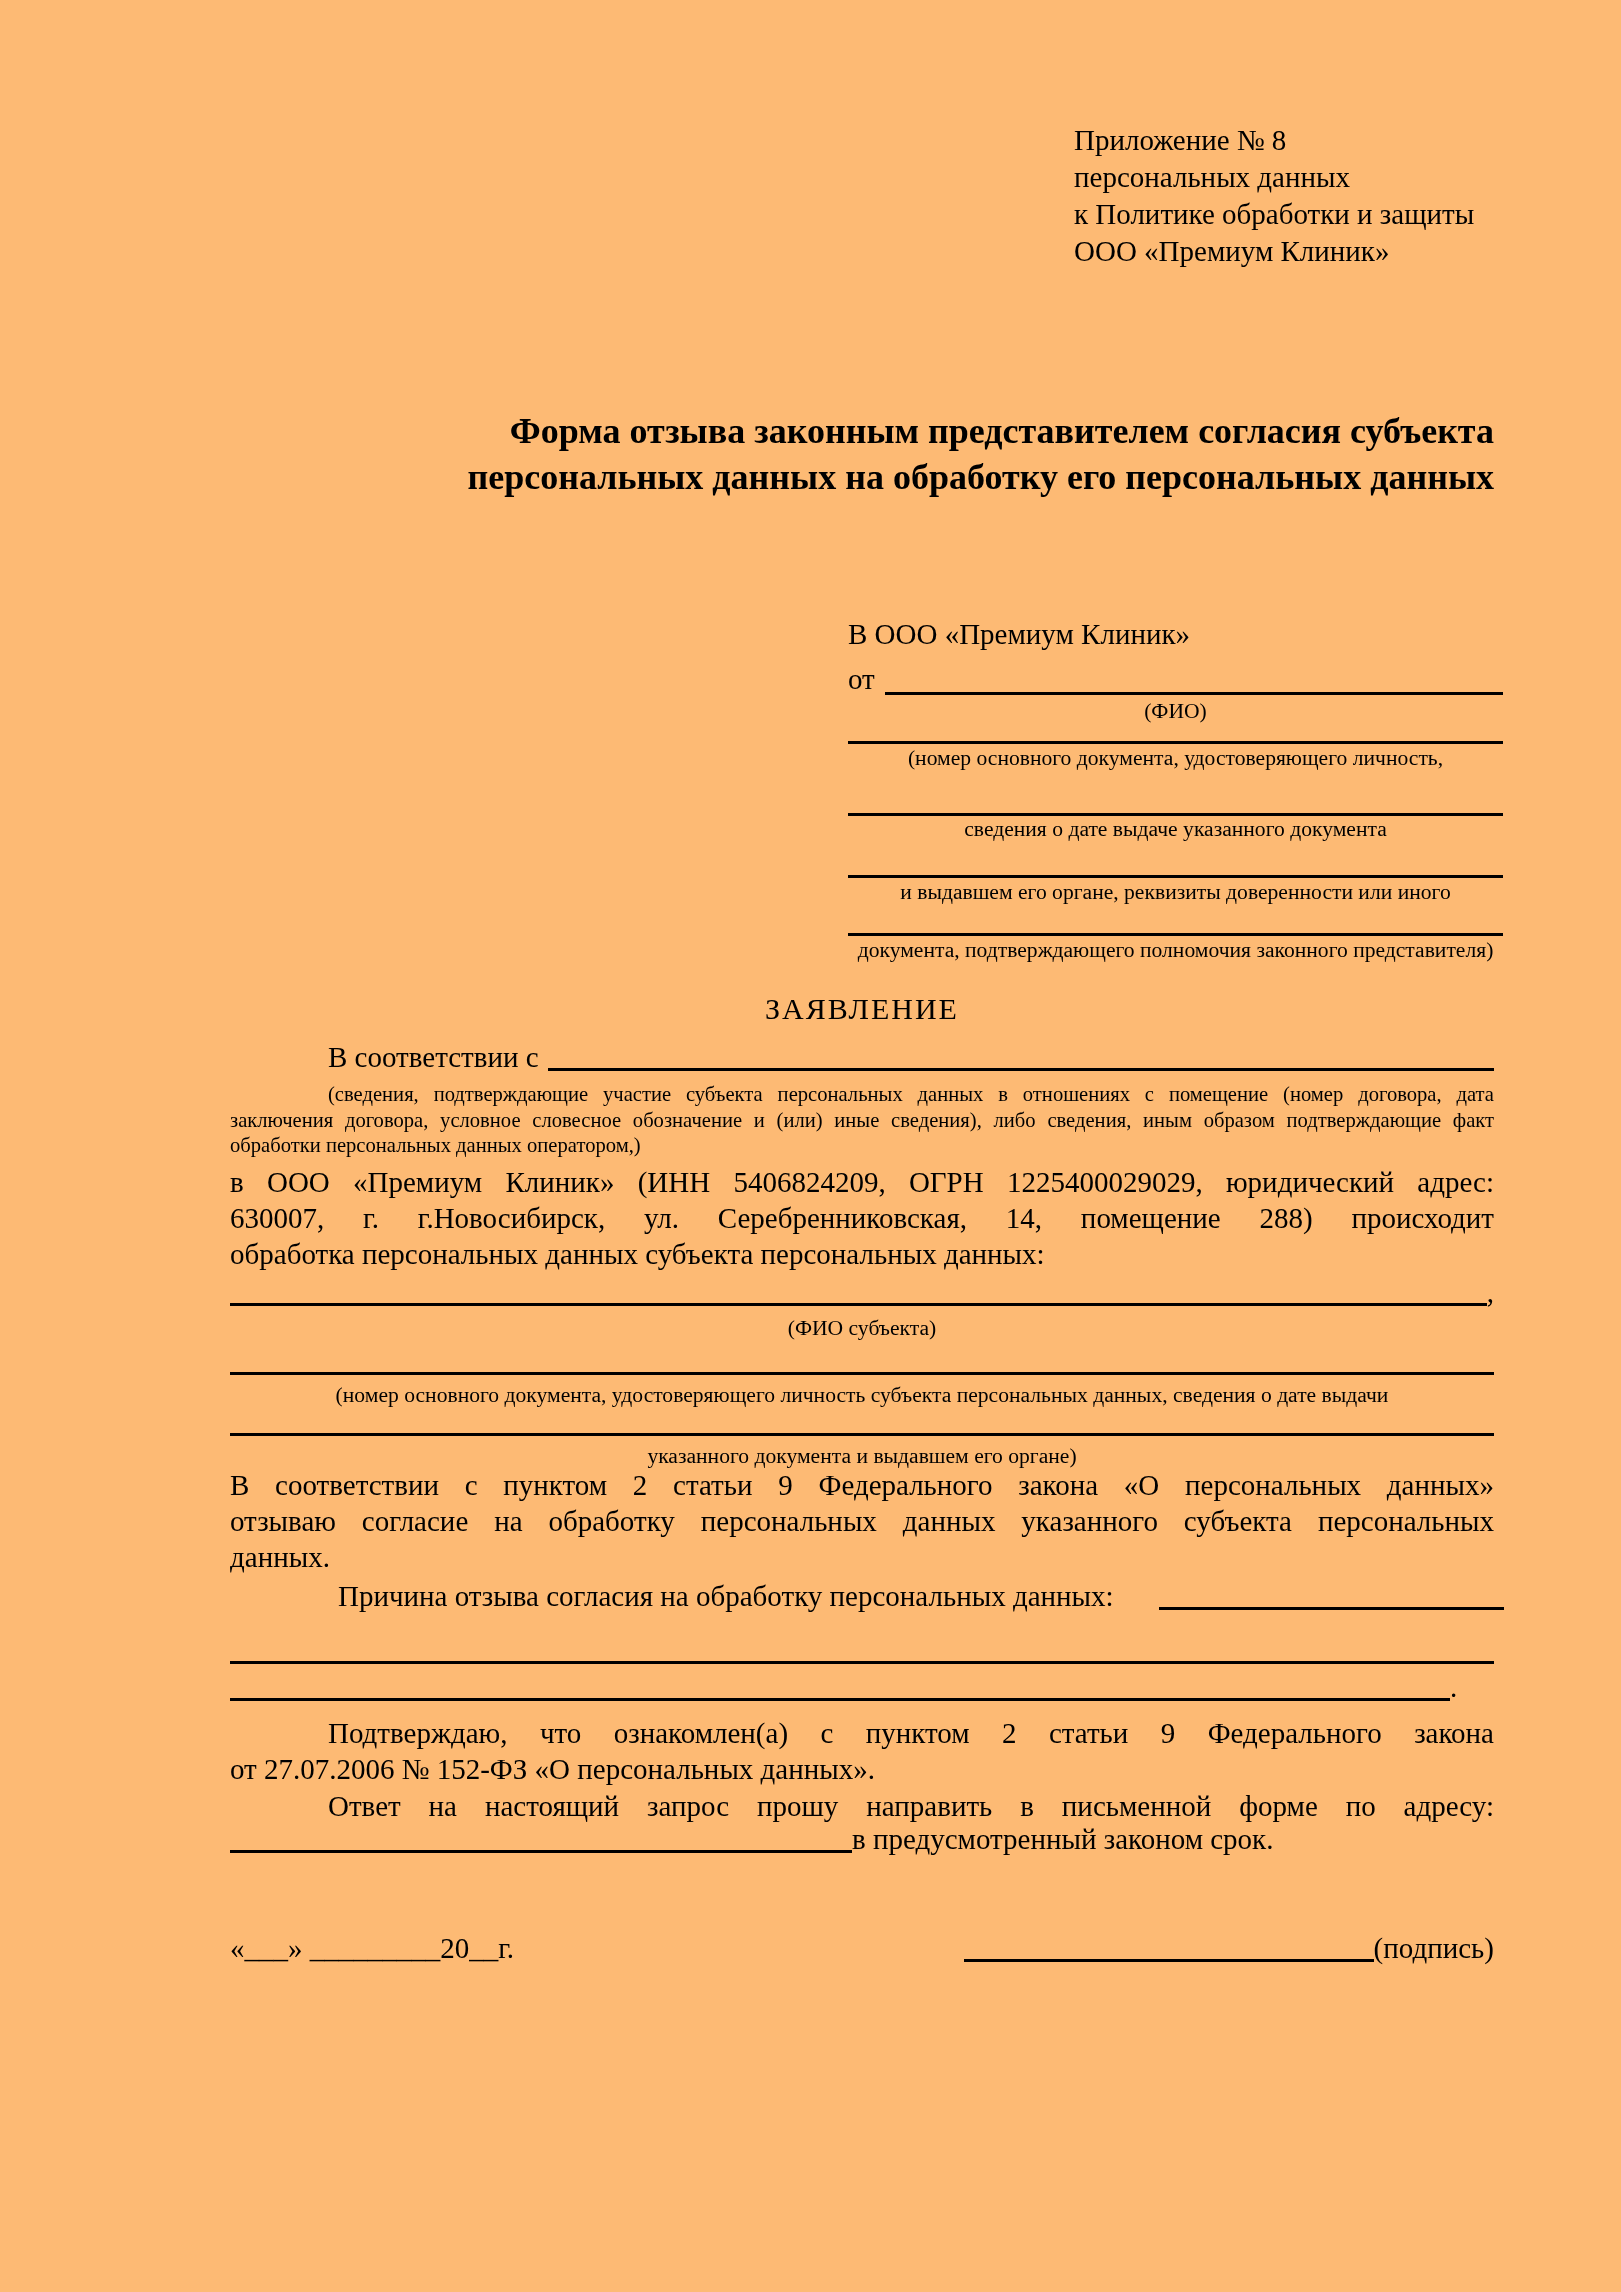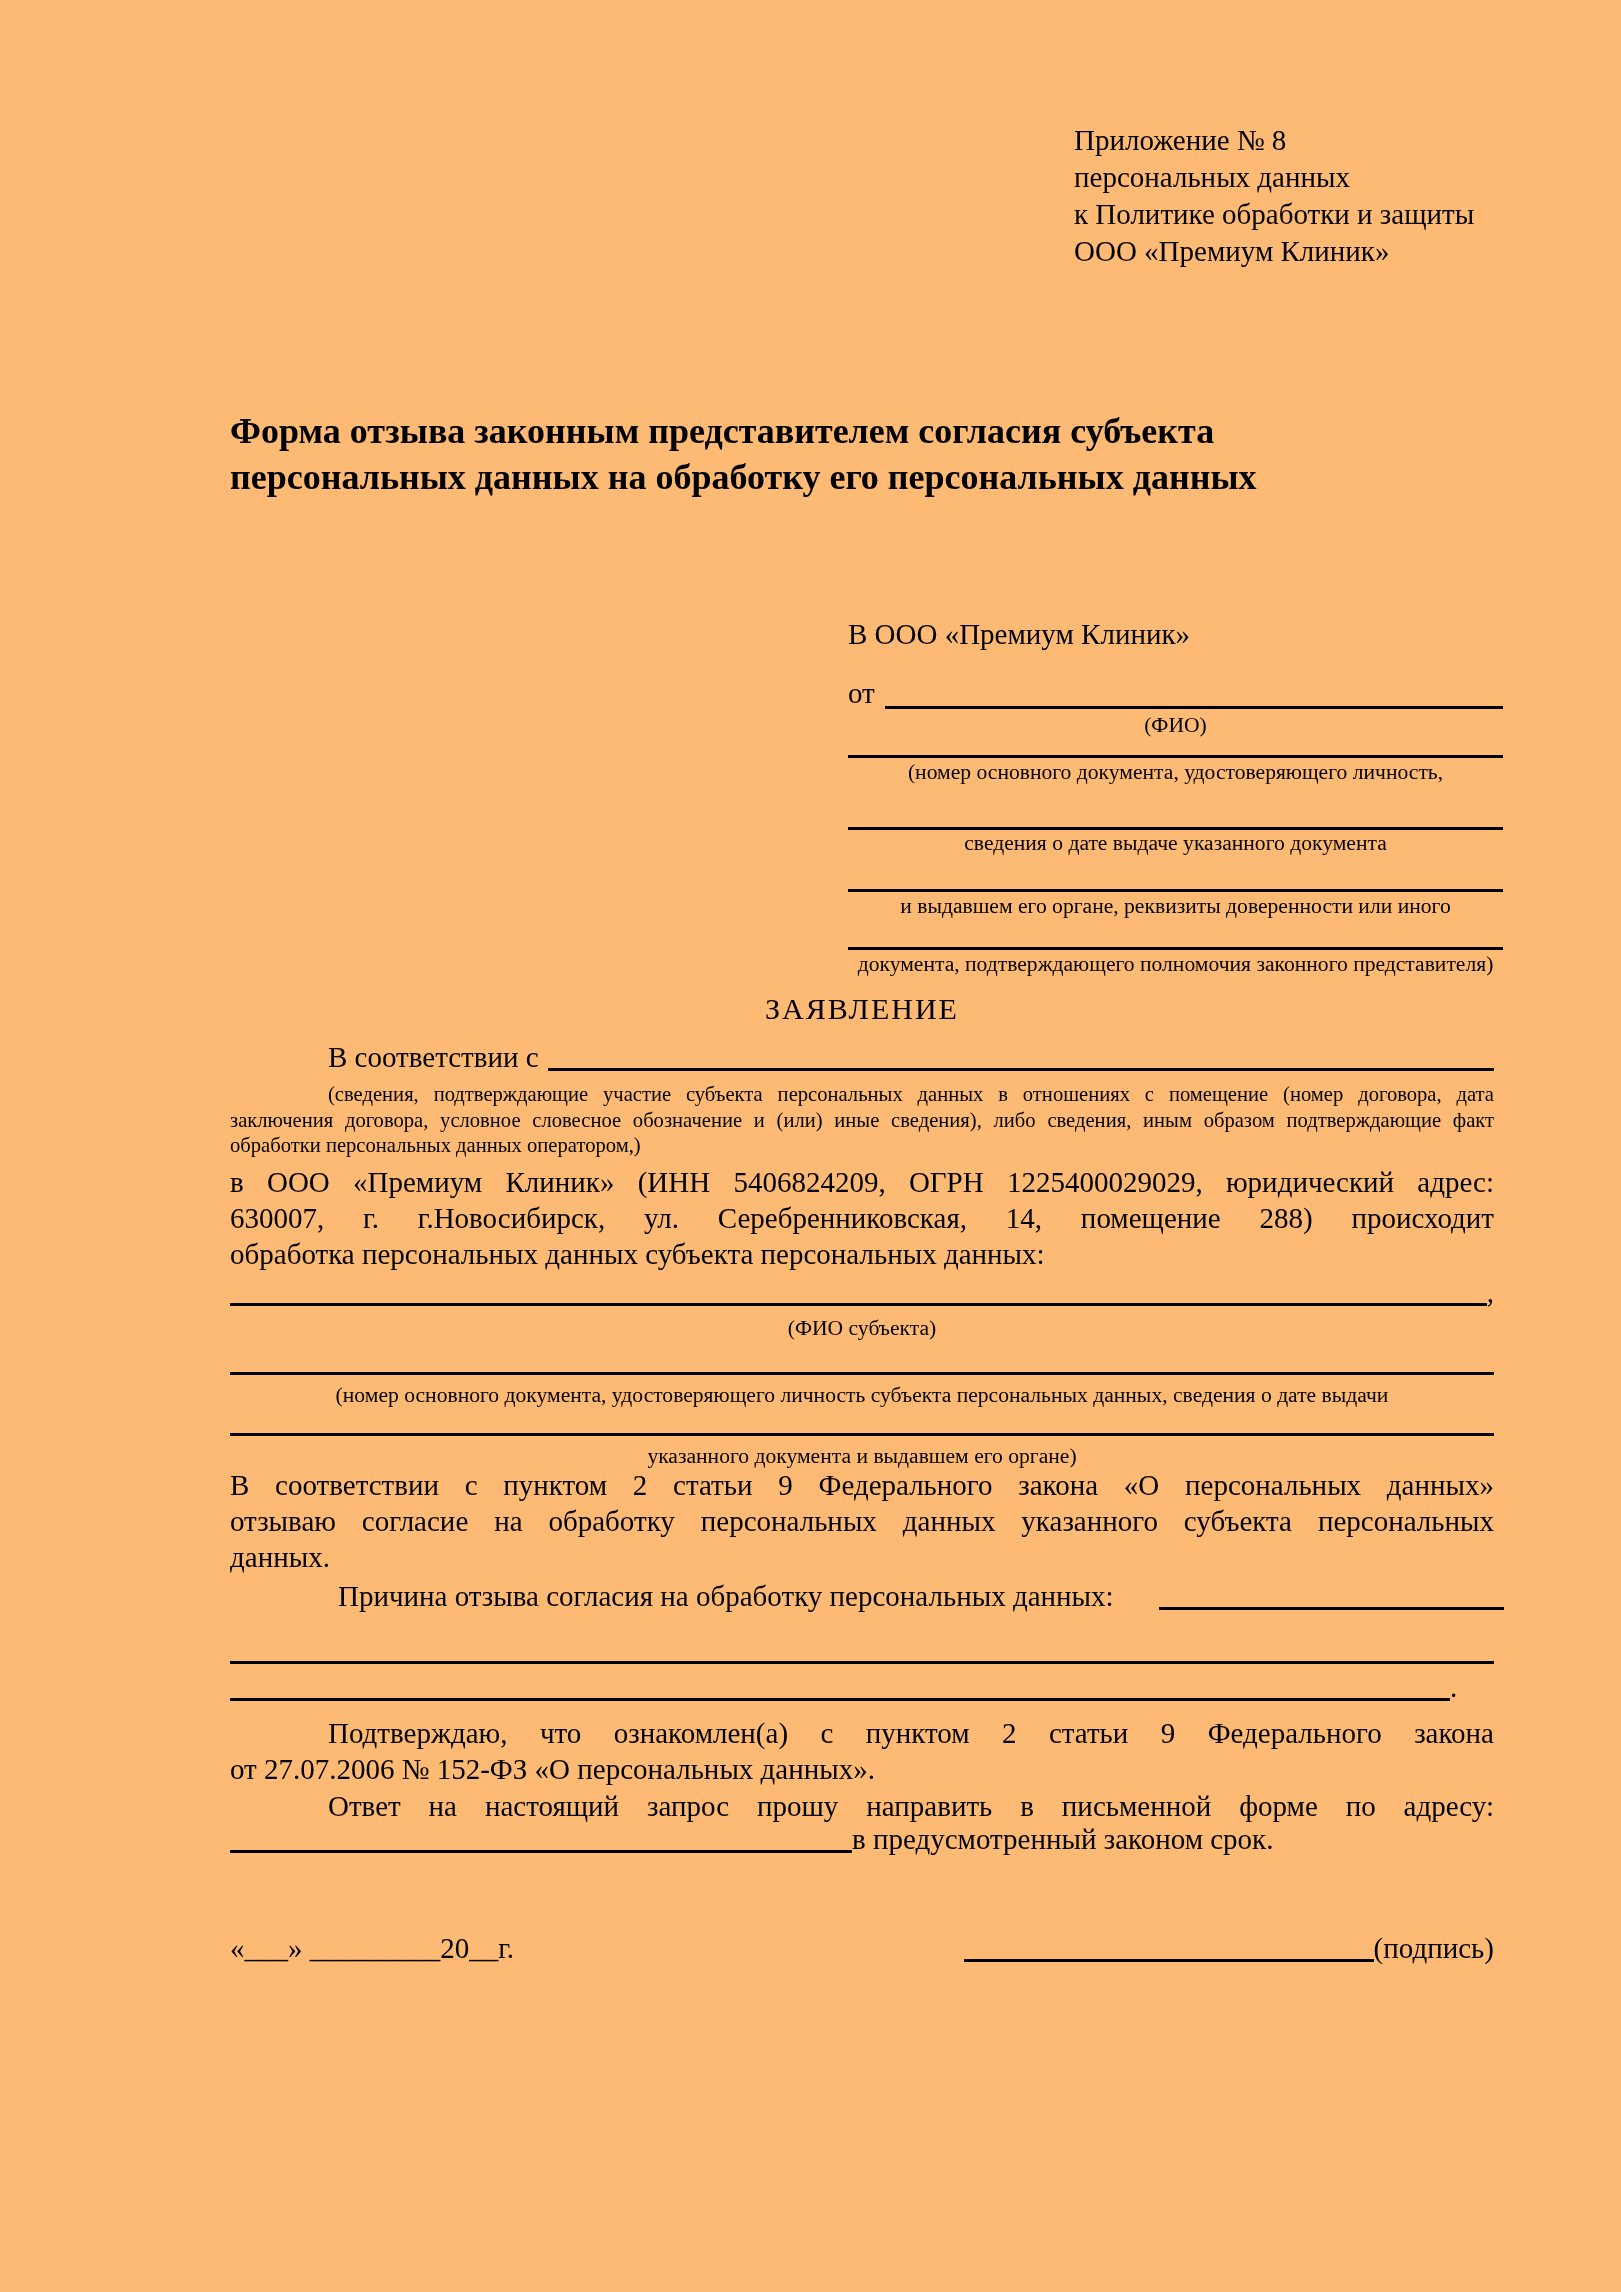--- a/index.html
+++ b/index.html
@@ -15,25 +15,25 @@
   .fill{flex:1 1 auto;border-bottom:3.9px solid #000;margin:0 0 2.9px 9.8px;}
   .fill0{flex:1 1 auto;border-bottom:3.9px solid #000;margin-bottom:2.9px;}
   .fill2{width:1220px;border-bottom:3.9px solid #000;margin-bottom:2.9px;}
   .fill3{width:622px;border-bottom:3.9px solid #000;margin-bottom:2.9px;}
   .sig-line{width:410px;border-bottom:3.9px solid #000;margin-bottom:2.9px;display:inline-block;}
   .blank{border-top:3.9px solid #000;height:3.9px;}
   .g1{margin-top:16.7px;}.g2{margin-top:41px;}.g3{margin-top:32px;}.g4{margin-top:28px;}
   .hrule{position:absolute;left:230px;width:1264px;border-top:3.9px solid #000;height:0;}
 
   .appendix{position:absolute;left:1074px;top:122px;width:461px;font-size:29px;line-height:37px;}
-  .title{position:absolute;left:230px;top:408px;width:1264px;text-align:left;
+  .title{position:absolute;left:230px;top:408px;width:1264px;text-align:right;
          font-weight:700;font-size:36px;line-height:46px;}
   .addressee{position:absolute;left:848px;top:616px;width:655px;}
   .addressee .body-text{line-height:37px;}
-  .from-row{display:flex;align-items:flex-end;height:37px;margin-top:22px;}
+  .from-row{display:flex;align-items:flex-end;height:37px;margin-top:8px;}
   .zayav{position:absolute;left:230px;top:992px;width:1264px;text-align:center;
          font-size:30px;letter-spacing:2px;}
   .accord-row{position:absolute;left:230px;top:1035px;width:1264px;display:flex;
               align-items:flex-end;height:39px;}
   .accord-cap{position:absolute;left:230px;top:1082px;width:1264px;font-size:20.6px;line-height:25.5px;}
   .op-par{position:absolute;left:230px;top:1164px;width:1264px;font-size:29px;line-height:36px;}
   .fio-row{position:absolute;left:230px;top:1277px;width:1264px;display:flex;
            align-items:flex-end;height:32px;}
   .pos-fio-cap{position:absolute;left:230px;top:1315px;width:1264px;}
   .r1{top:1372px;}

